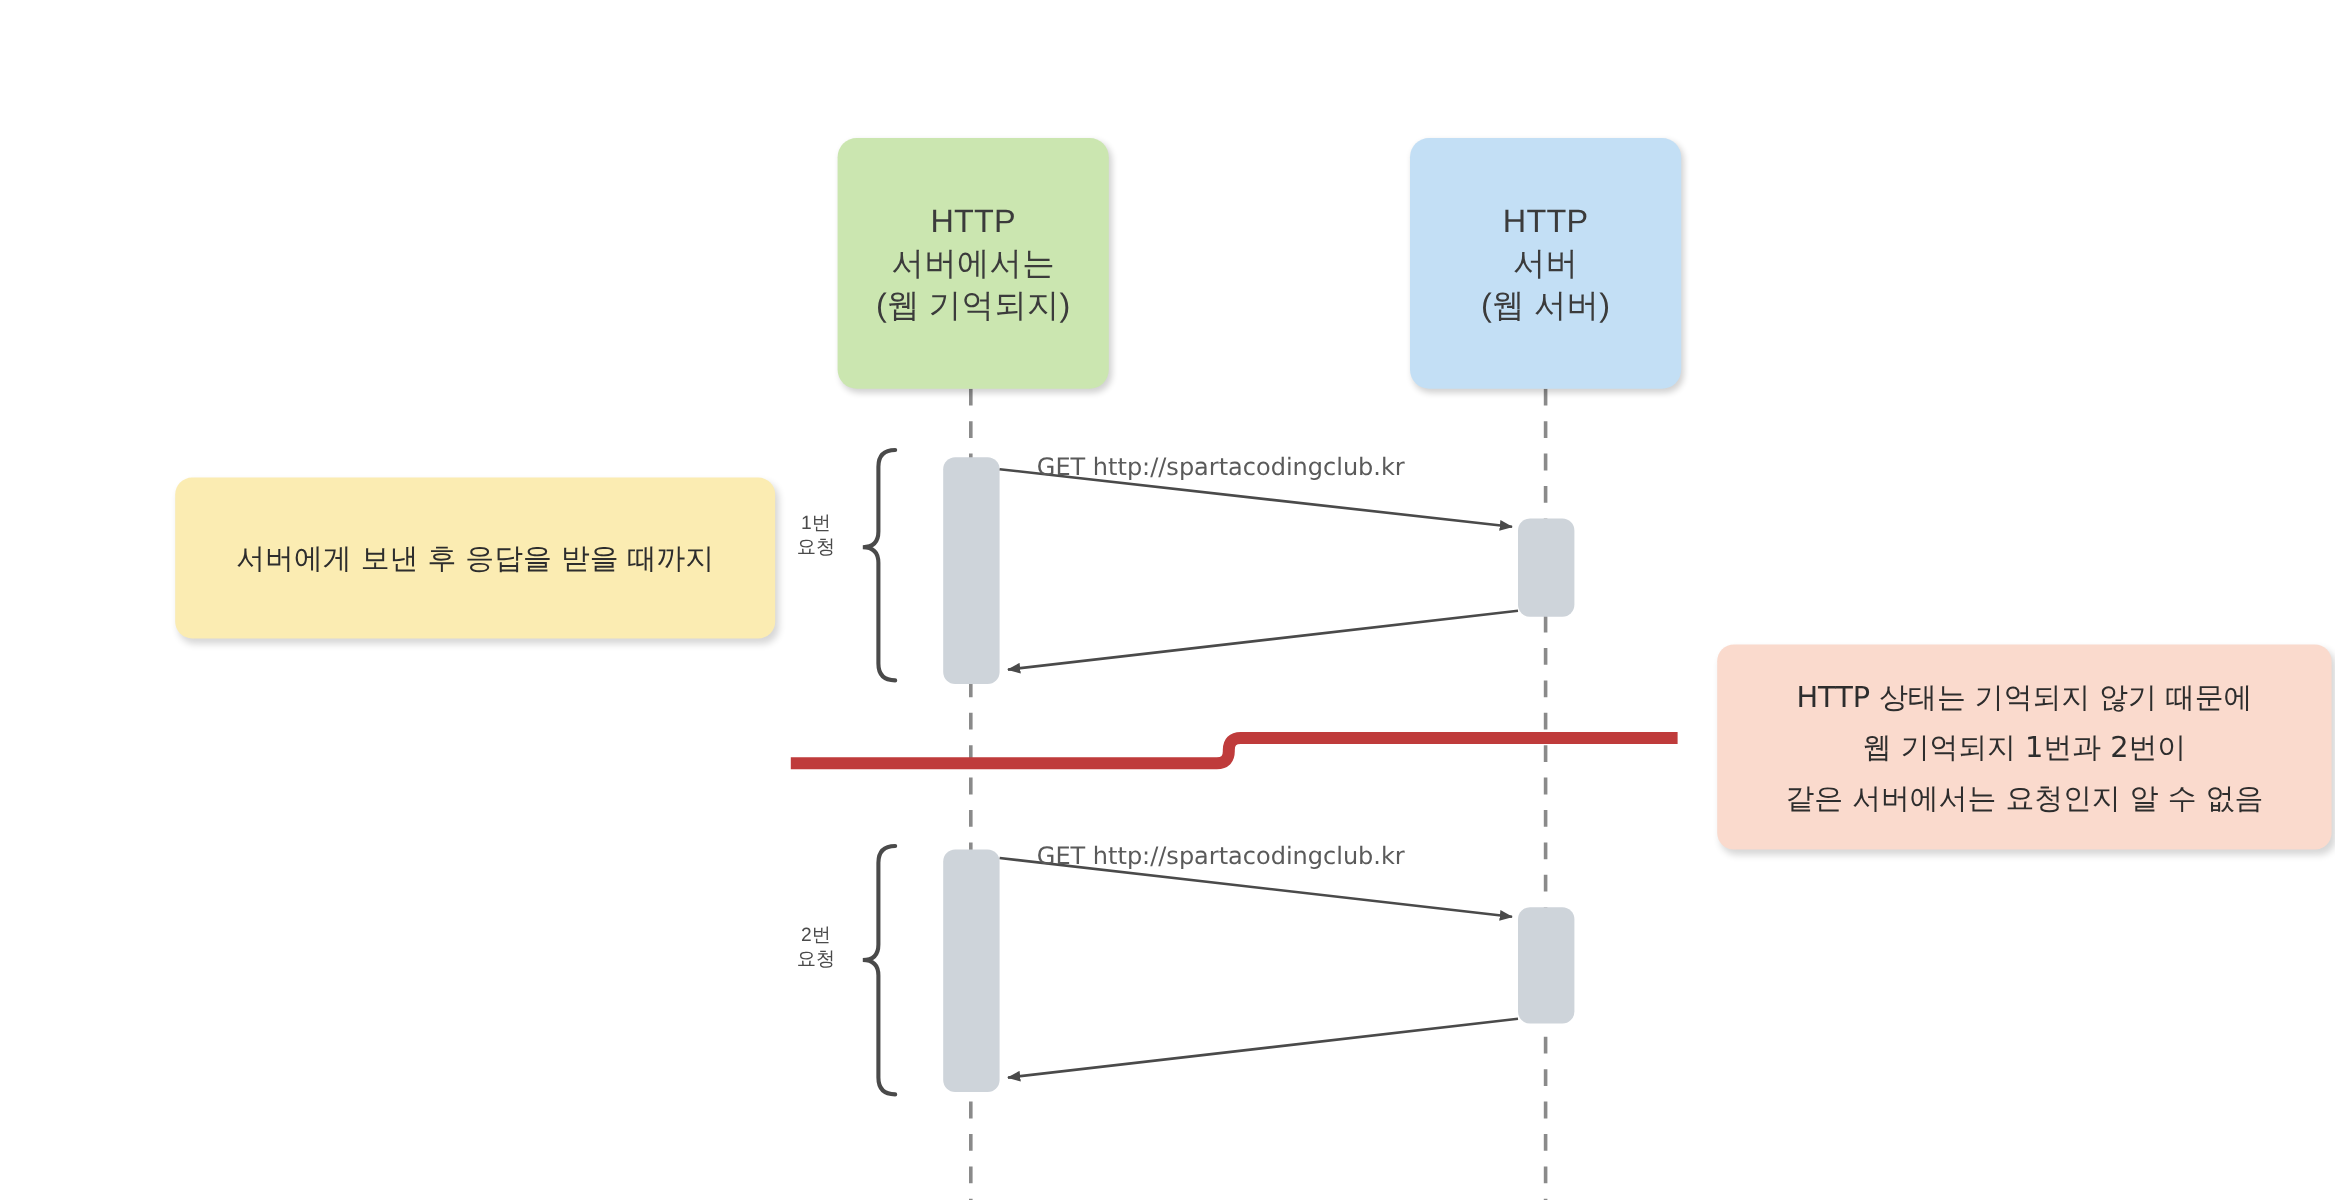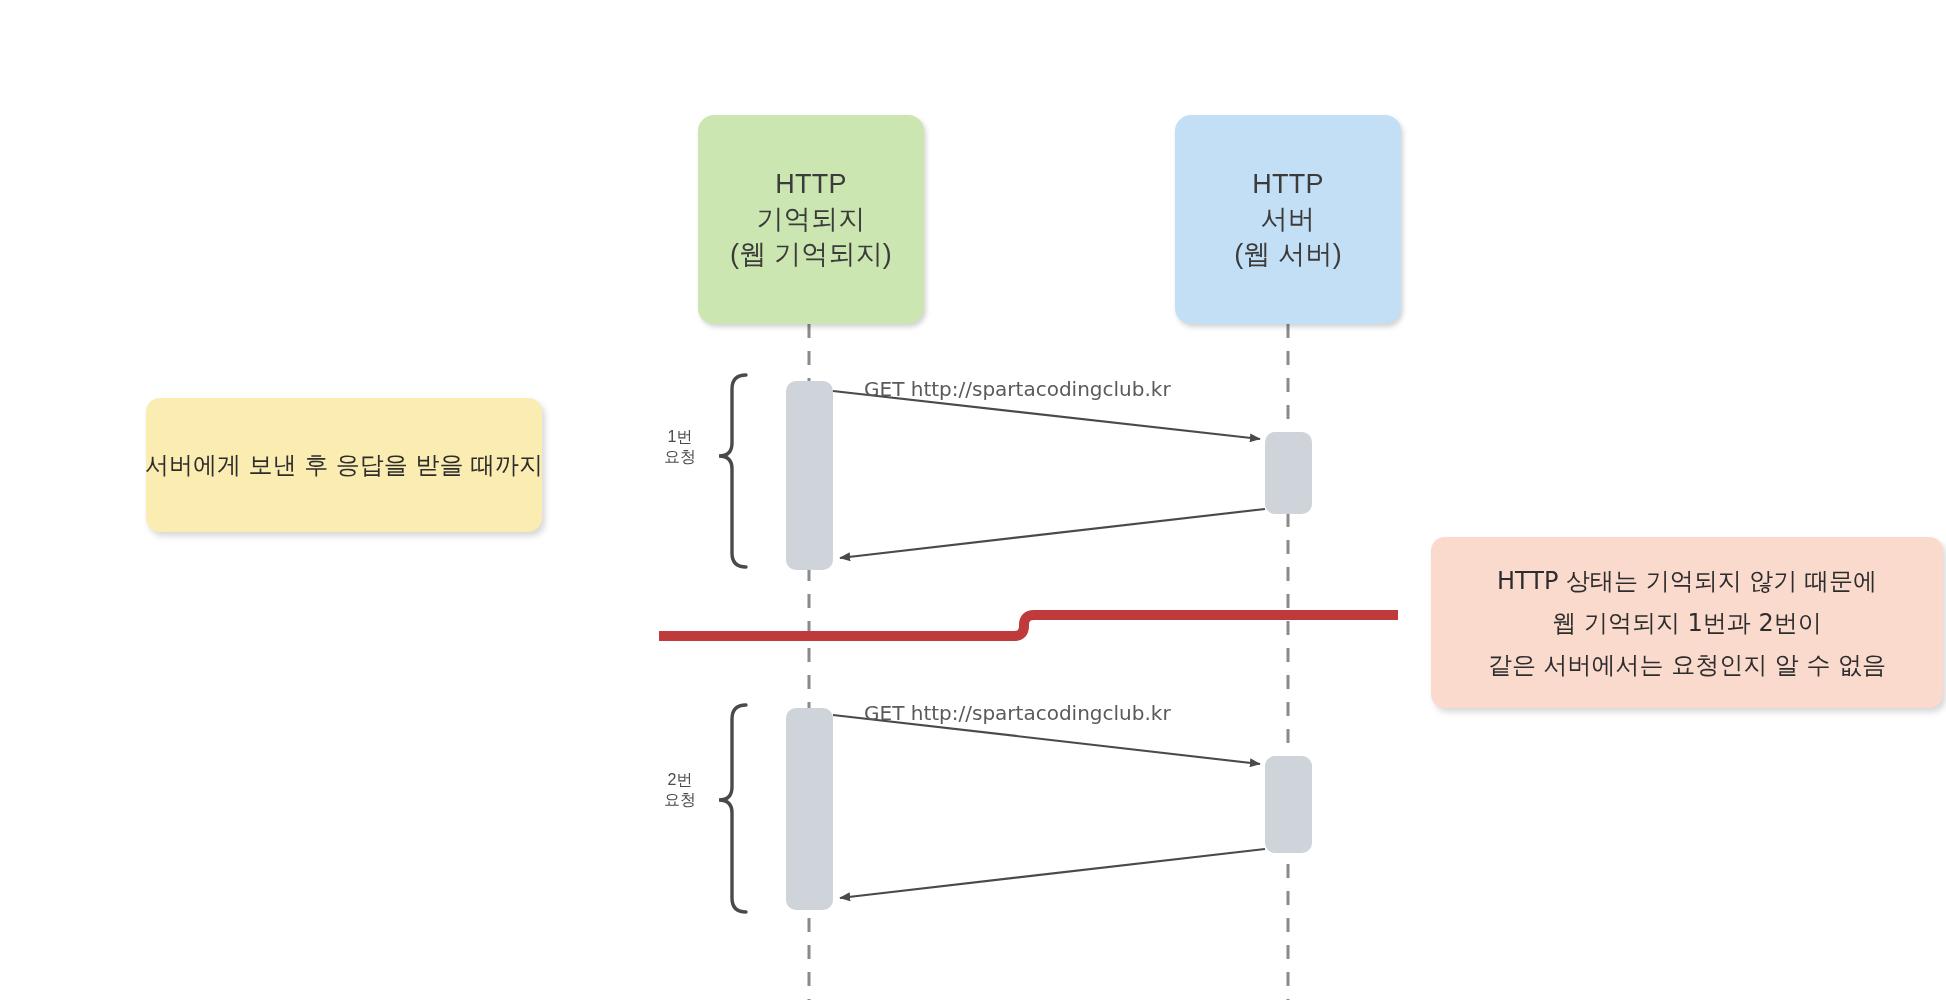--- a/index.html
+++ b/index.html
@@ -43,21 +43,21 @@
     font-family:"DejaVu Sans",sans-serif;
   }
   .note .ntext{
     text-align:center;
     color:#2d2d2d;
     font-size:24px;
     line-height:1.75;
     padding:0 18px;
   }
   .note .ntext div{white-space:nowrap;}
-  #note-yellow{left:118px;top:398px;width:396px;height:134px;background:#fbecb2;}
+  #note-yellow{left:118px;top:398px;width:500px;height:134px;background:#fbecb2;}
   #note-pink{left:1403px;top:537px;width:512px;height:171px;background:#fadacd;}
 
   
   #wire{position:absolute;left:0;top:0;width:1946px;height:1000px;}
   .lifeline{stroke:#8a8a8a;stroke-width:3;stroke-dasharray:14 13;fill:none;}
   .activation{fill:#ced4da;stroke:none;}
   .msg{stroke:#4a4a4a;stroke-width:2.2;fill:none;}
   .brace{stroke:#4a4a4a;stroke-width:3.4;fill:none;stroke-linecap:round;}
   .redline{stroke:#bf3b3b;stroke-width:10;fill:none;stroke-linejoin:round;stroke-linecap:butt;}
 
@@ -123,21 +123,21 @@
              q13,0 13,13
              L704,898
              q0,14 14,14"></path>
 
     <path class="redline" d="M631,636 L986,636 Q996,636 996,626 L996,625 Q996,615 1006,615 L1370,615"></path>
   </svg>
 
   <div class="participant" id="client-box">
     <div class="plines">
       <div>HTTP</div>
-      <div>기억되지</div>
+      <div>서버에서는</div>
       <div>(웹 기억되지)</div>
     </div>
   </div>
 
   <div class="participant" id="server-box">
     <div class="plines">
       <div>HTTP</div>
       <div>서버</div>
       <div>(웹 서버)</div>
     </div>

